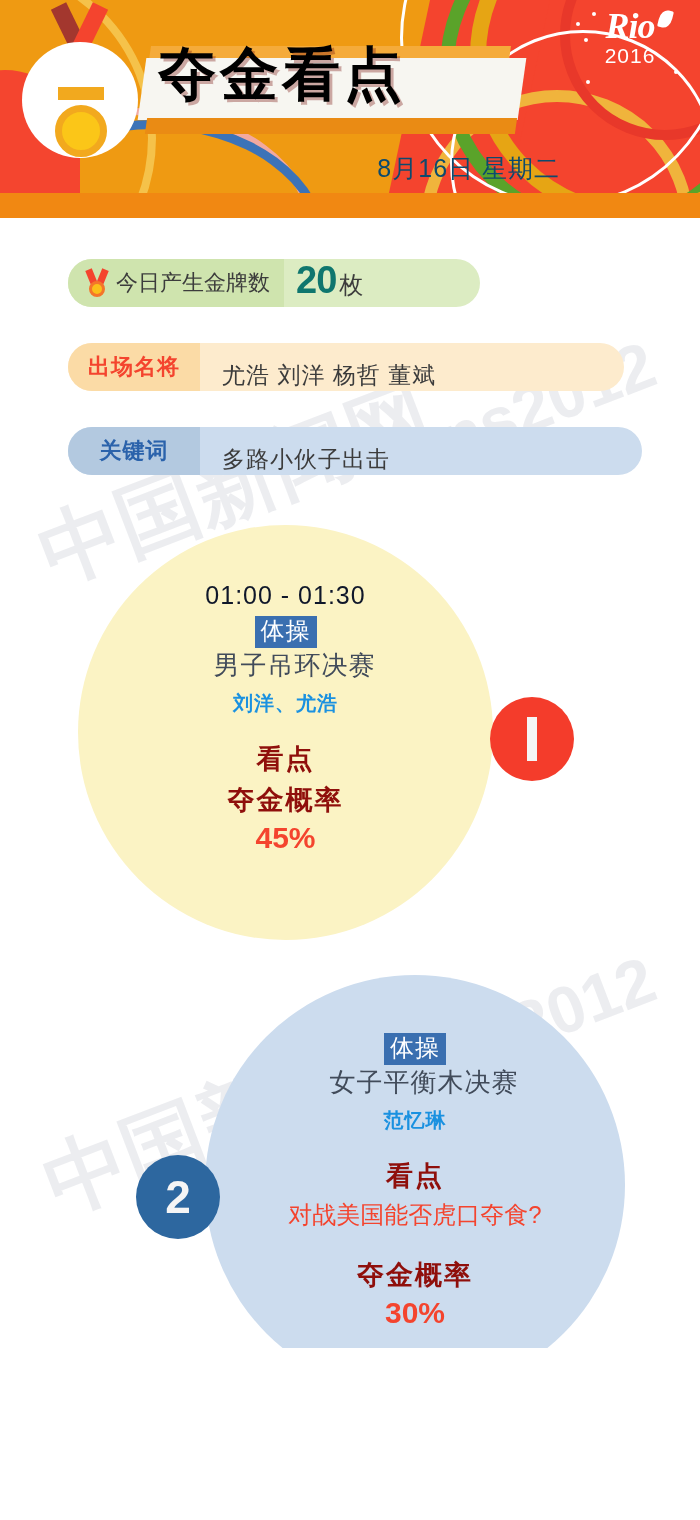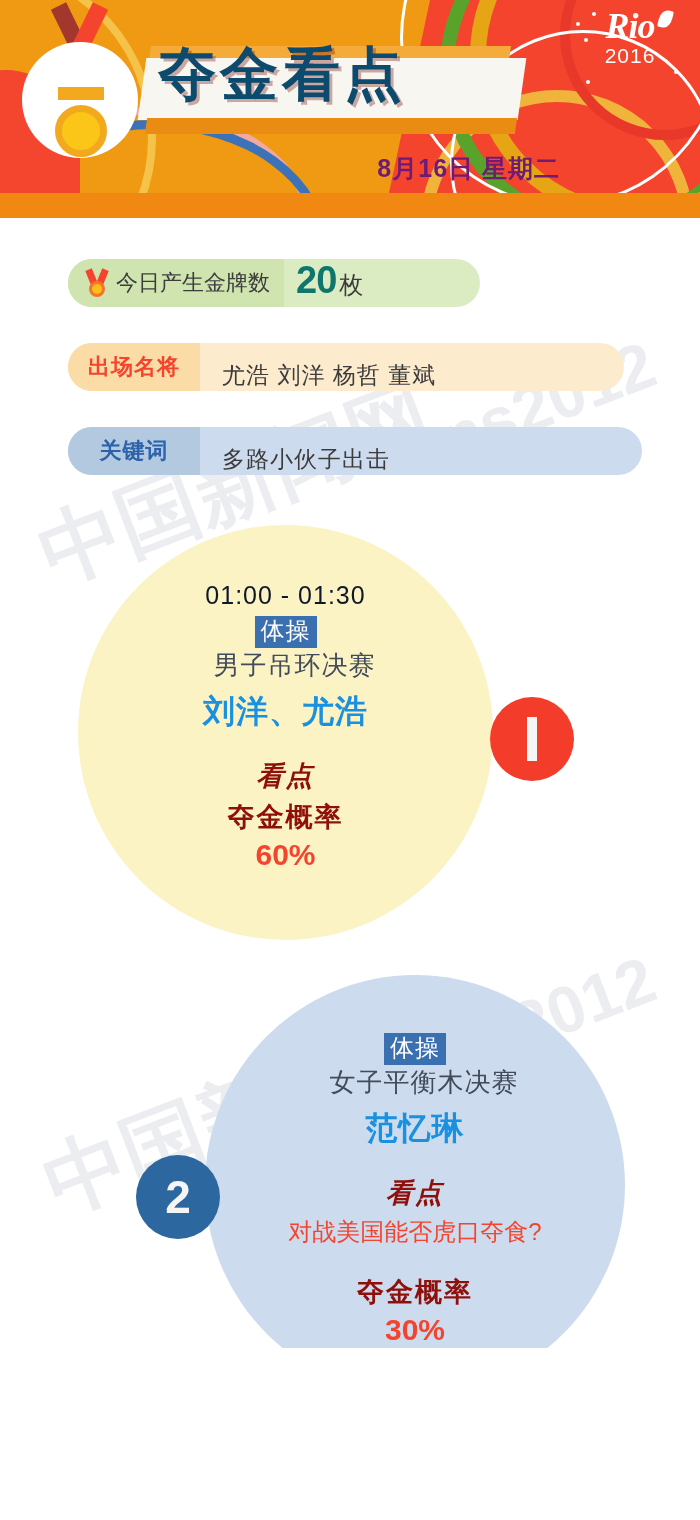--- a/index.html
+++ b/index.html
@@ -223,33 +223,33 @@
     width: 360px; height: 14px;
     background: #f5ab3a;
     transform: skewX(-8deg);
   }
   .main-title {
     position: absolute;
     left: 158px; top: 32px;
     width: 340px;
     font-size: 58px;
     font-weight: bold;
-    color: #0c4a6e;
+    color: #000000;
     letter-spacing: 4px;
     line-height: 84px;
     text-shadow: 3px 3px 0 rgba(120,20,15,0.35);
   }
   .header-date {
     position: absolute;
     left: 320px; top: 152px;
     width: 240px;
     text-align: right;
     font-size: 25px;
-    font-weight: bold;
-    color: #701a75;
+    font-weight: normal;
+    color: #0c4a6e;
     letter-spacing: 1px;
   }
 
   
   .bar {
     position: absolute;
     height: 48px;
     border-radius: 24px;
     overflow: hidden;
     display: flex;
@@ -386,33 +386,32 @@
     letter-spacing: 1px;
     line-height: 26px;
   }
   .evt-name {
     font-size: 26px;
     color: #414b5a;
     margin-left: 18px;
     letter-spacing: 1px;
   }
   .evt-athlete {
-    font-size: 32px;
+    font-size: 20px;
     font-weight: bold;
     color: #1a91e0;
     letter-spacing: 1px;
     margin-bottom: 24px;
   }
   .evt-heading {
     font-size: 27px;
     font-weight: bold;
     color: #8f0f0b;
     letter-spacing: 2px;
     margin-bottom: 5px;
-    font-style: italic;
   }
   .evt-highlight {
     font-size: 24px;
     color: #f4442e;
     letter-spacing: 0px;
     margin-bottom: 26px;
   }
   .evt-prob-label {
     font-size: 27px;
     font-weight: bold;
@@ -553,21 +552,21 @@
   <div class="evt-circle circle-1">
     <div class="evt-inner c1-inner">
       <div class="evt-time">01:00 - 01:30</div>
       <div class="evt-row">
         <span class="sport-tag">体操</span>
         <span class="evt-name">男子吊环决赛</span>
       </div>
       <div class="evt-athlete">刘洋、尤浩</div>
       <div class="evt-heading">看点</div>
       <div class="evt-prob-label">夺金概率</div>
-      <div class="evt-prob-value">60%</div>
+      <div class="evt-prob-value">45%</div>
     </div>
   </div>
   <div class="badge badge-1">
     <span class="bar1"></span>
   </div>
 
   <div class="evt-circle circle-2">
     <div class="evt-inner c2-inner">
       <div class="evt-row">
         <span class="sport-tag">体操</span>

